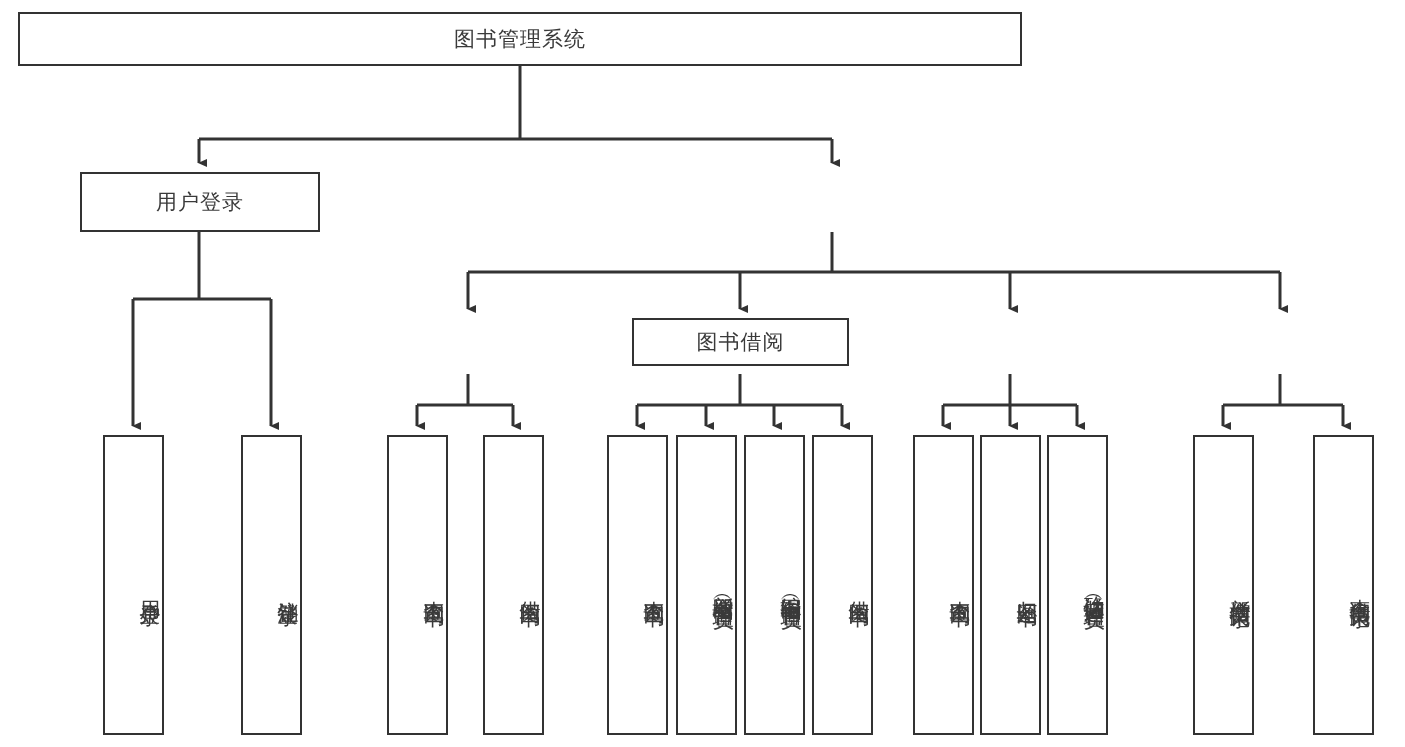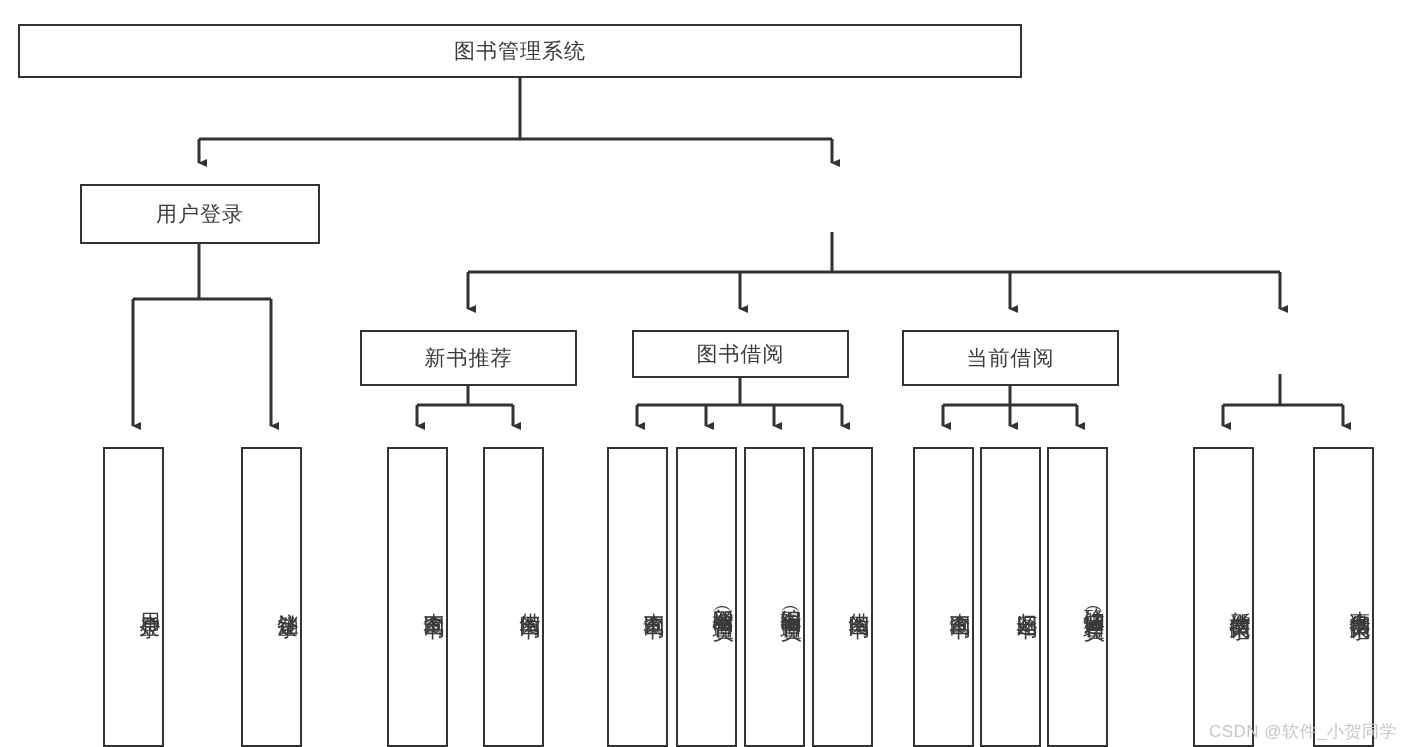--- a/index.html
+++ b/index.html
@@ -16,21 +16,20 @@
   }
   .node{
     position:absolute;
     box-sizing:border-box;
     background:#ffffff;
     border:2px solid #333333;
     display:flex;
     align-items:center;
     justify-content:center;
     color:#3a3a3a;
-    margin-top:12px;
   }
   .node.horiz{
     font-size:21px;
     letter-spacing:1px;
     line-height:1.1;
   }
   .node.vert{
     writing-mode:vertical-rl;
     text-orientation:upright;
     font-size:21px;
@@ -116,28 +115,22 @@
   </svg>
 
   <div class="node horiz" style="left:18px;top:12px;width:1004px;height:54px;">
     <span>图书管理系统</span>
   </div>
 
   <div class="node horiz" style="left:80px;top:172px;width:240px;height:60px;">
     <span>用户登录</span>
   </div>
 
-  <div class="node horiz" style="left:360px;top:318px;width:217px;height:56px;">
-    <span>新书推荐</span>
-  </div>
   <div class="node horiz" style="left:632px;top:318px;width:217px;height:48px;justify-content:center;">
     <span>图书借阅</span>
-  </div>
-  <div class="node horiz" style="left:902px;top:318px;width:217px;height:56px;">
-    <span>当前借阅</span>
   </div>
 
   <div class="node vert" style="left:103px;top:435px;width:61px;height:300px;">
     <span>用户登录</span>
   </div>
   <div class="node vert" style="left:241px;top:435px;width:61px;height:300px;">
     <span>注销登录</span>
   </div>
 
   <div class="node vert" style="left:387px;top:435px;width:61px;height:300px;">
@@ -170,14 +163,13 @@
     <span>确认归还（管理员）</span>
   </div>
 
   <div class="node vert" style="left:1193px;top:435px;width:61px;height:300px;">
     <span>新增借阅记录</span>
   </div>
   <div class="node vert" style="left:1313px;top:435px;width:61px;height:300px;">
     <span>查询借阅记录</span>
   </div>
 
-  <div class="watermark">CSDN @软件_小贺同学</div>
 </div>
 
 </body></html>

